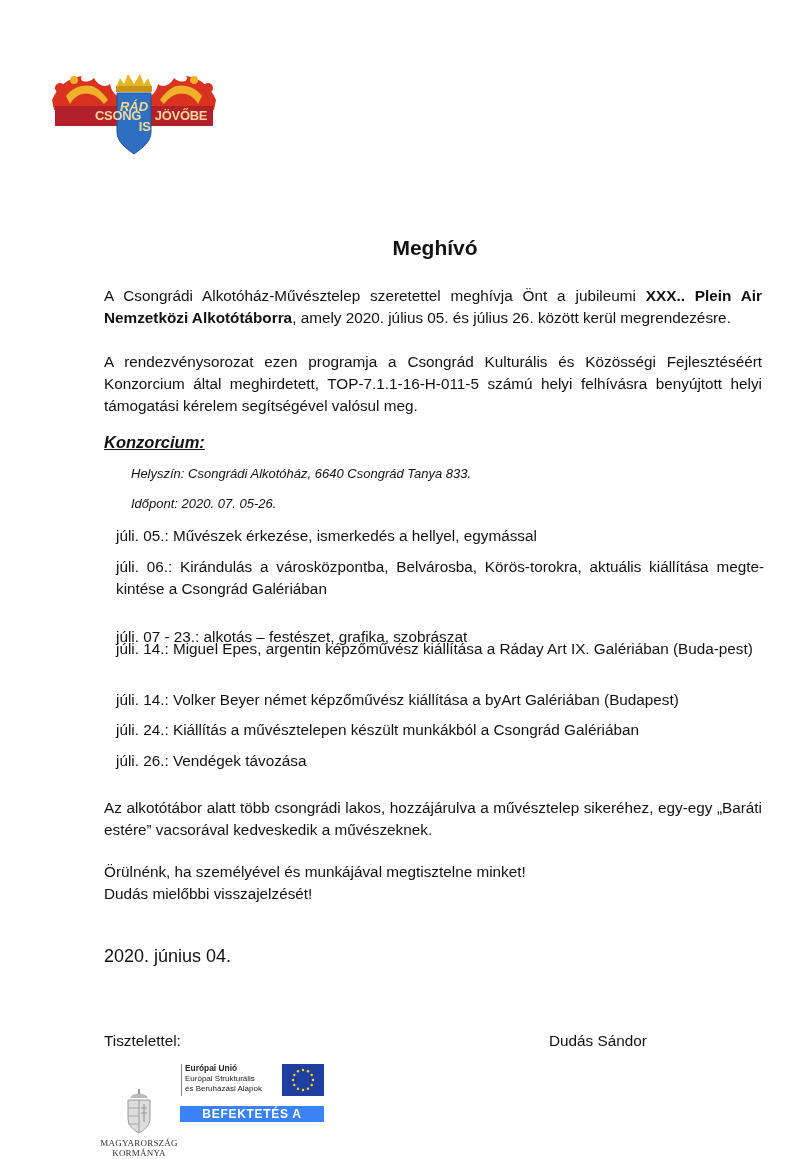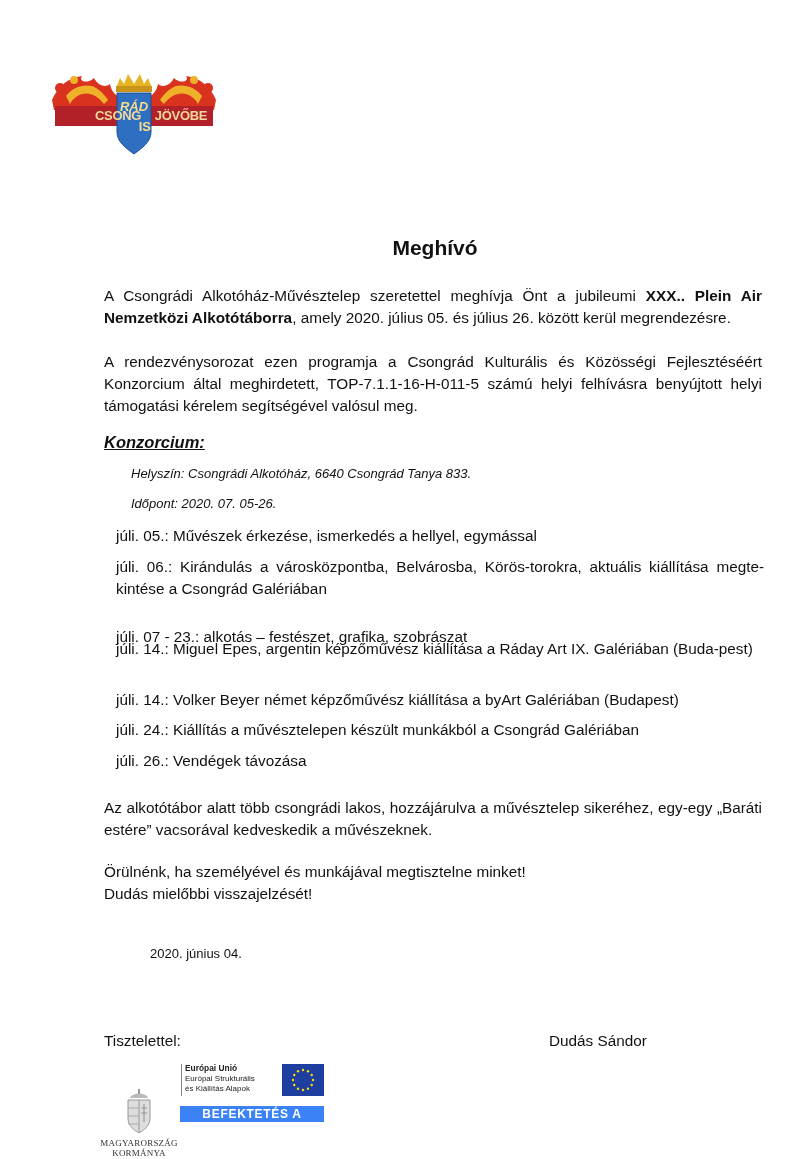--- a/index.html
+++ b/index.html
@@ -27,21 +27,21 @@
   .italic-line { left: 131px; font-size: 13px; font-style: italic; }
   .loc { top: 466px; }
   .time { top: 496px; }
   .item {
     left: 116px; width: 648px; font-size: 15.3px; line-height: 22px;
     text-align: justify;
   }
   .p3 { top: 797px; }
   .p4 { top: 861px; }
   .p4b { top: 883px; }
-  .date { left: 104px; top: 946px; font-size: 13px; margin-left: 46px; }
+  .date { left: 104px; top: 946px; font-size: 18px; }
   .sign-left { left: 104px; top: 1032px; font-size: 15.3px; }
   .sign-right { left: 517px; top: 1032px; font-size: 15.3px; margin-left: 32px; }
   .footer-gov { left: 100px; top: 1088px; width: 78px; height: 70px; }
   .gov-text { font-family: "Liberation Serif", serif; font-size: 9px; text-align: center; color: #333; letter-spacing: 0.2px; line-height: 10px; }
   .eu-block { left: 180px; top: 1062px; width: 144px; height: 62px; }
   .eu-sep { position: absolute; left: 1px; top: 2px; width: 1px; height: 32px; background: #888; }
   .eu-txt { position: absolute; left: 5px; top: 1px; font-size: 8px; line-height: 10.5px; color: #222; }
   .eu-txt .b { font-weight: bold; font-size: 8.4px; }
   .eu-flag { position: absolute; left: 102px; top: 2px; width: 42px; height: 32px; background: #1f3fa0; }
   .eu-banner {
@@ -129,21 +129,21 @@
   </svg>
   <div class="gov-text">MAGYARORSZÁG</div>
   <div class="gov-text">KORMÁNYA</div>
 </div>
 
 <div class="abs eu-block">
   <div class="eu-sep"></div>
   <div class="eu-txt">
     <div class="b">Európai Unió</div>
     <div>Európai Strukturális</div>
-    <div>és Kiállítás Alapok</div>
+    <div>és Beruházási Alapok</div>
   </div>
   <div class="eu-flag">
     <svg width="42" height="32" viewBox="0 0 42 32">
       <g fill="#ffdd00">
         <circle cx="21" cy="6" r="1.2"></circle>
           <circle cx="26" cy="7.3" r="1.2"></circle>
           <circle cx="29.7" cy="11" r="1.2"></circle>
         <circle cx="31" cy="16" r="1.2"></circle>
           <circle cx="29.7" cy="21" r="1.2"></circle>
           <circle cx="26" cy="24.7" r="1.2"></circle>

